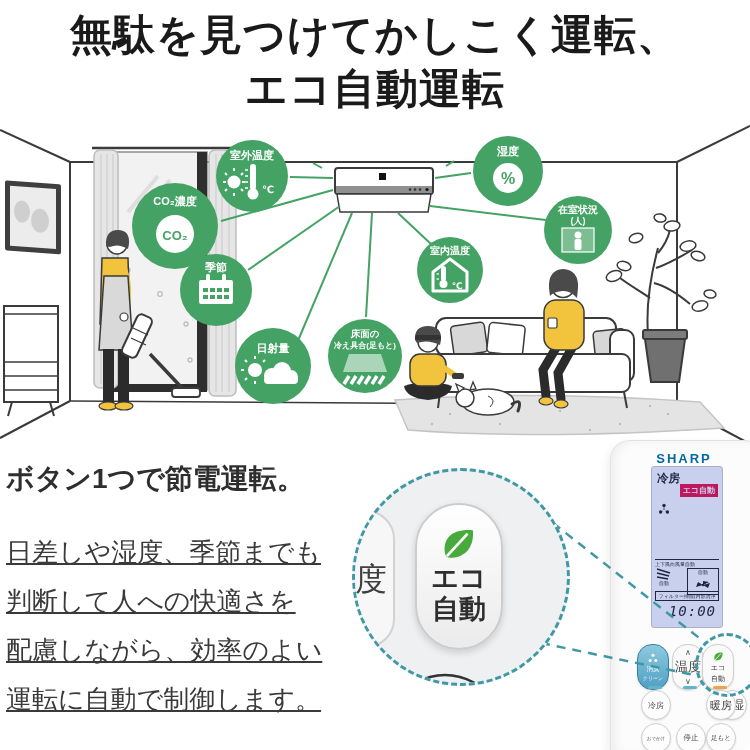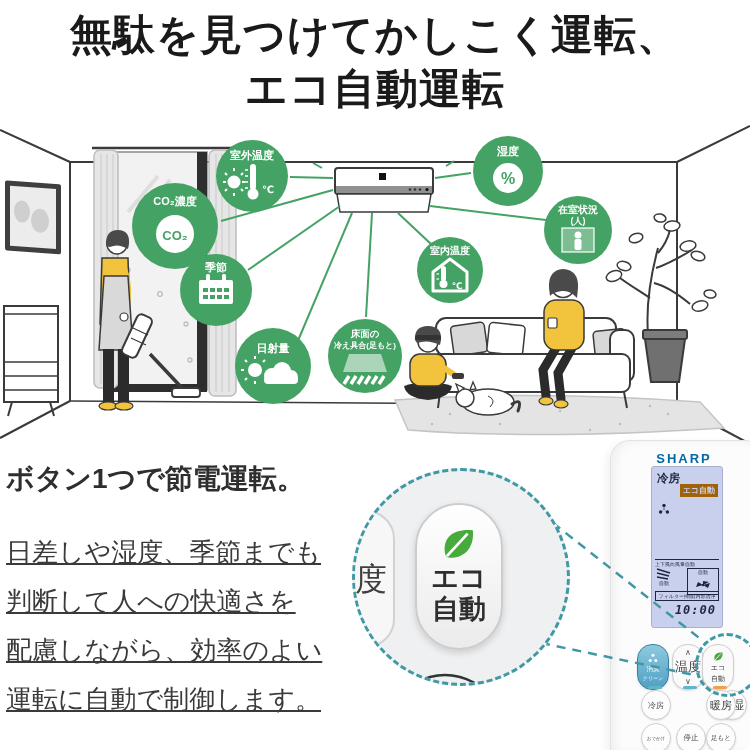--- a/index.html
+++ b/index.html
@@ -12,33 +12,33 @@
   .desc-body{position:absolute;left:6px;top:528px;font-size:26px;line-height:49px;color:#3a3a3a;text-decoration:underline;}
   
   .remote{position:absolute;left:610px;top:440px;width:152px;height:312px;background:#fcfcfd;
           border:1px solid #e2e2e2;border-bottom:none;border-radius:20px 20px 0 0;
           box-shadow:inset 5px 0 10px rgba(0,0,0,.05), -3px 3px 8px rgba(0,0,0,.06);}
   .brand{position:absolute;left:30px;top:10px;width:86px;text-align:center;
          font-size:13px;font-weight:bold;letter-spacing:2px;color:#0369a1;}
   .lcd{position:absolute;left:40px;top:25px;width:70px;height:160px;background:#c8d0ed;
        border:1px solid #a8b0cd;border-radius:3px;color:#1f2640;}
   .lcd-mode{position:absolute;left:5px;top:4px;font-size:11.5px;font-weight:600;}
-  .lcd-eco{position:absolute;right:4px;top:17px;background:#a16207;color:#c8d0ed;
+  .lcd-eco{position:absolute;right:4px;top:17px;background:#be185d;color:#c8d0ed;
            font-size:8px;font-weight:bold;padding:1px 3px;}
   .lcd-pc{position:absolute;left:6px;top:36px;color:#1f2640;}
   .lcd-fan{position:absolute;left:3px;right:3px;top:92px;border-top:1px solid #1f2640;padding-top:1px;}
   .fan-label{font-size:5px;letter-spacing:0;}
   .fan-row{display:flex;justify-content:space-between;align-items:flex-start;margin-top:1px;}
   .fan-left{display:flex;flex-direction:column;align-items:center;}
   .fan-auto{font-size:5px;}
   .fan-box{border:1px solid #1f2640;width:30px;text-align:center;padding:0 0 1px 0;}
   .lcd-filter{position:absolute;left:3px;right:3px;top:124px;border:1px solid #1f2640;
               font-size:5px;text-align:center;padding:1px 0;}
   .lcd-clock{position:absolute;right:6px;top:136px;font-family:"DejaVu Sans Mono",monospace;
-             font-size:12px;font-weight:bold;font-style:italic;letter-spacing:1px;}
+             font-size:14px;font-weight:normal;font-style:italic;letter-spacing:1px;}
   .pill{position:absolute;width:30px;height:44px;border-radius:15px;display:flex;flex-direction:column;
         align-items:center;justify-content:center;gap:1px;background:#fafafa;border:1.5px solid #cfcfcf;
         box-shadow:0 1px 2px rgba(0,0,0,.12);}
   .pill-blue{background:linear-gradient(#8ecadf,#4f9fc4);border-color:#39809f;color:#fff;}
   .pill small{display:block;text-align:center;}
   .rbtn{position:absolute;width:28px;height:28px;border-radius:50%;background:#fdfdfd;
         border:1.5px solid #cfcfcf;box-shadow:0 1px 2px rgba(0,0,0,.12);
         display:flex;align-items:center;justify-content:center;color:#3f3f3f;}
   .mode-dash{position:absolute;width:14px;height:2.5px;border-radius:2px;}
   

